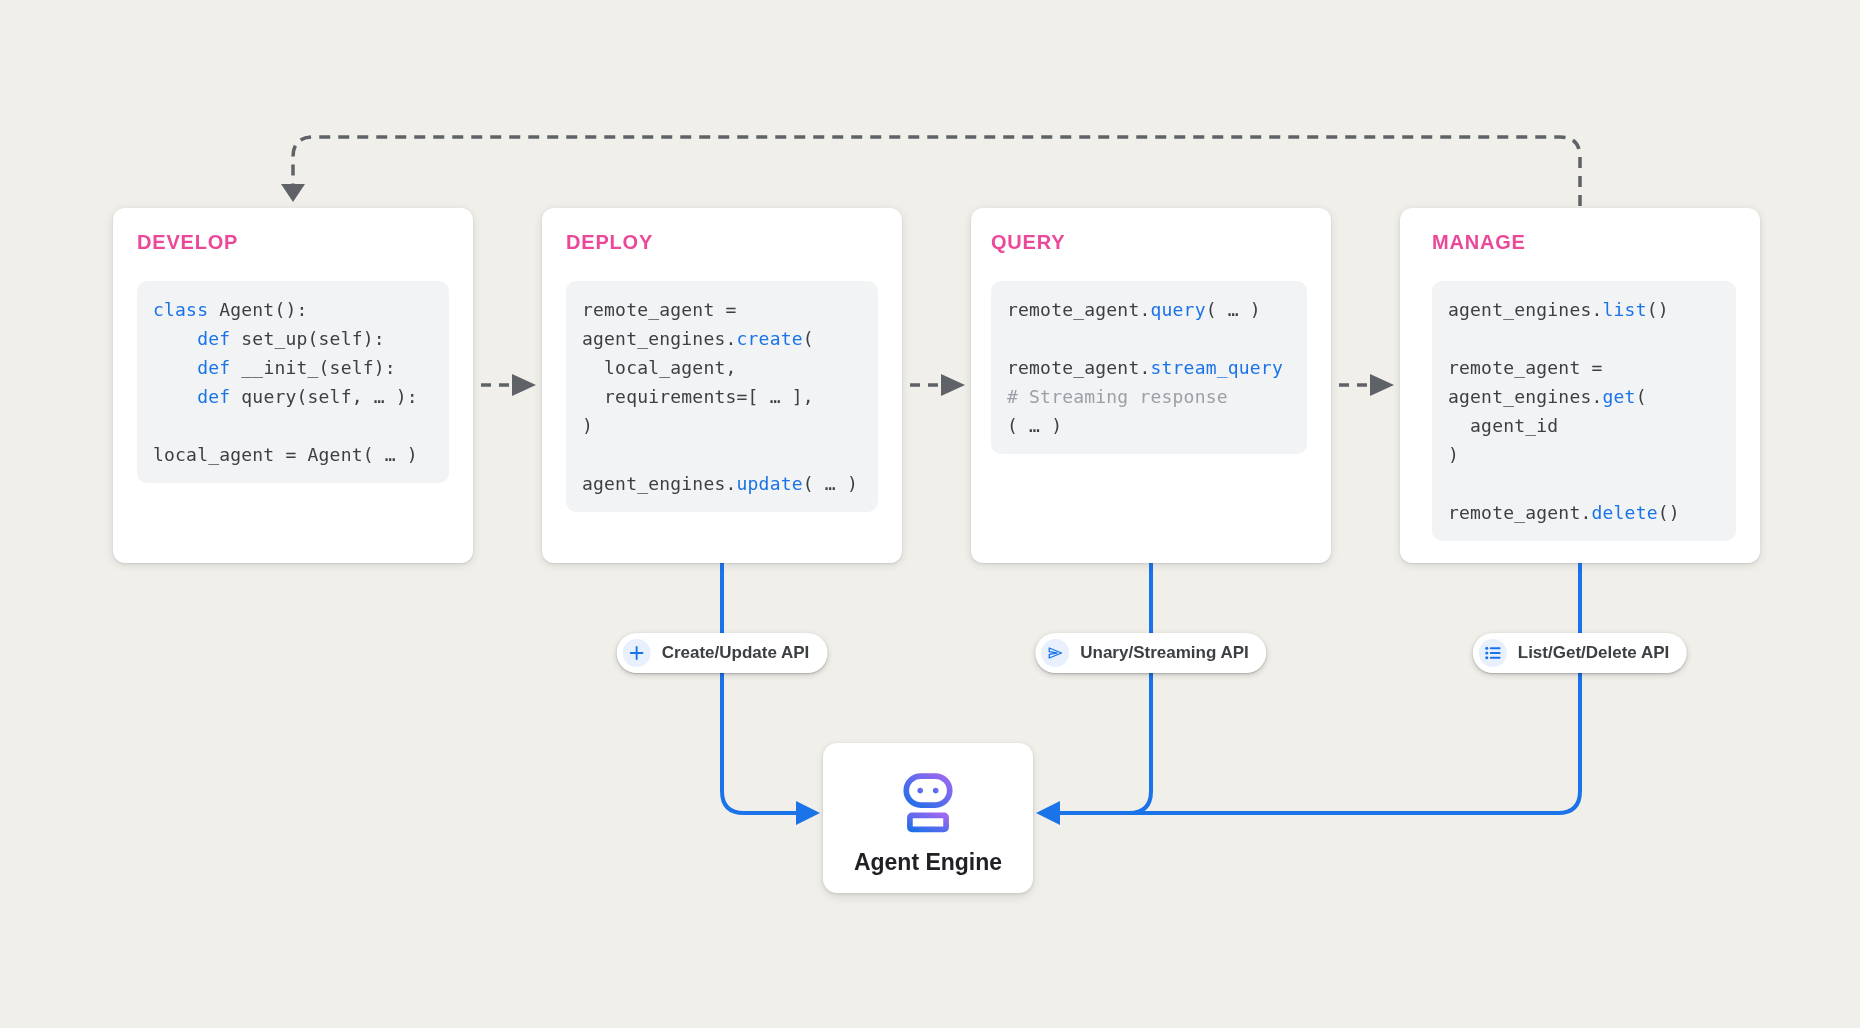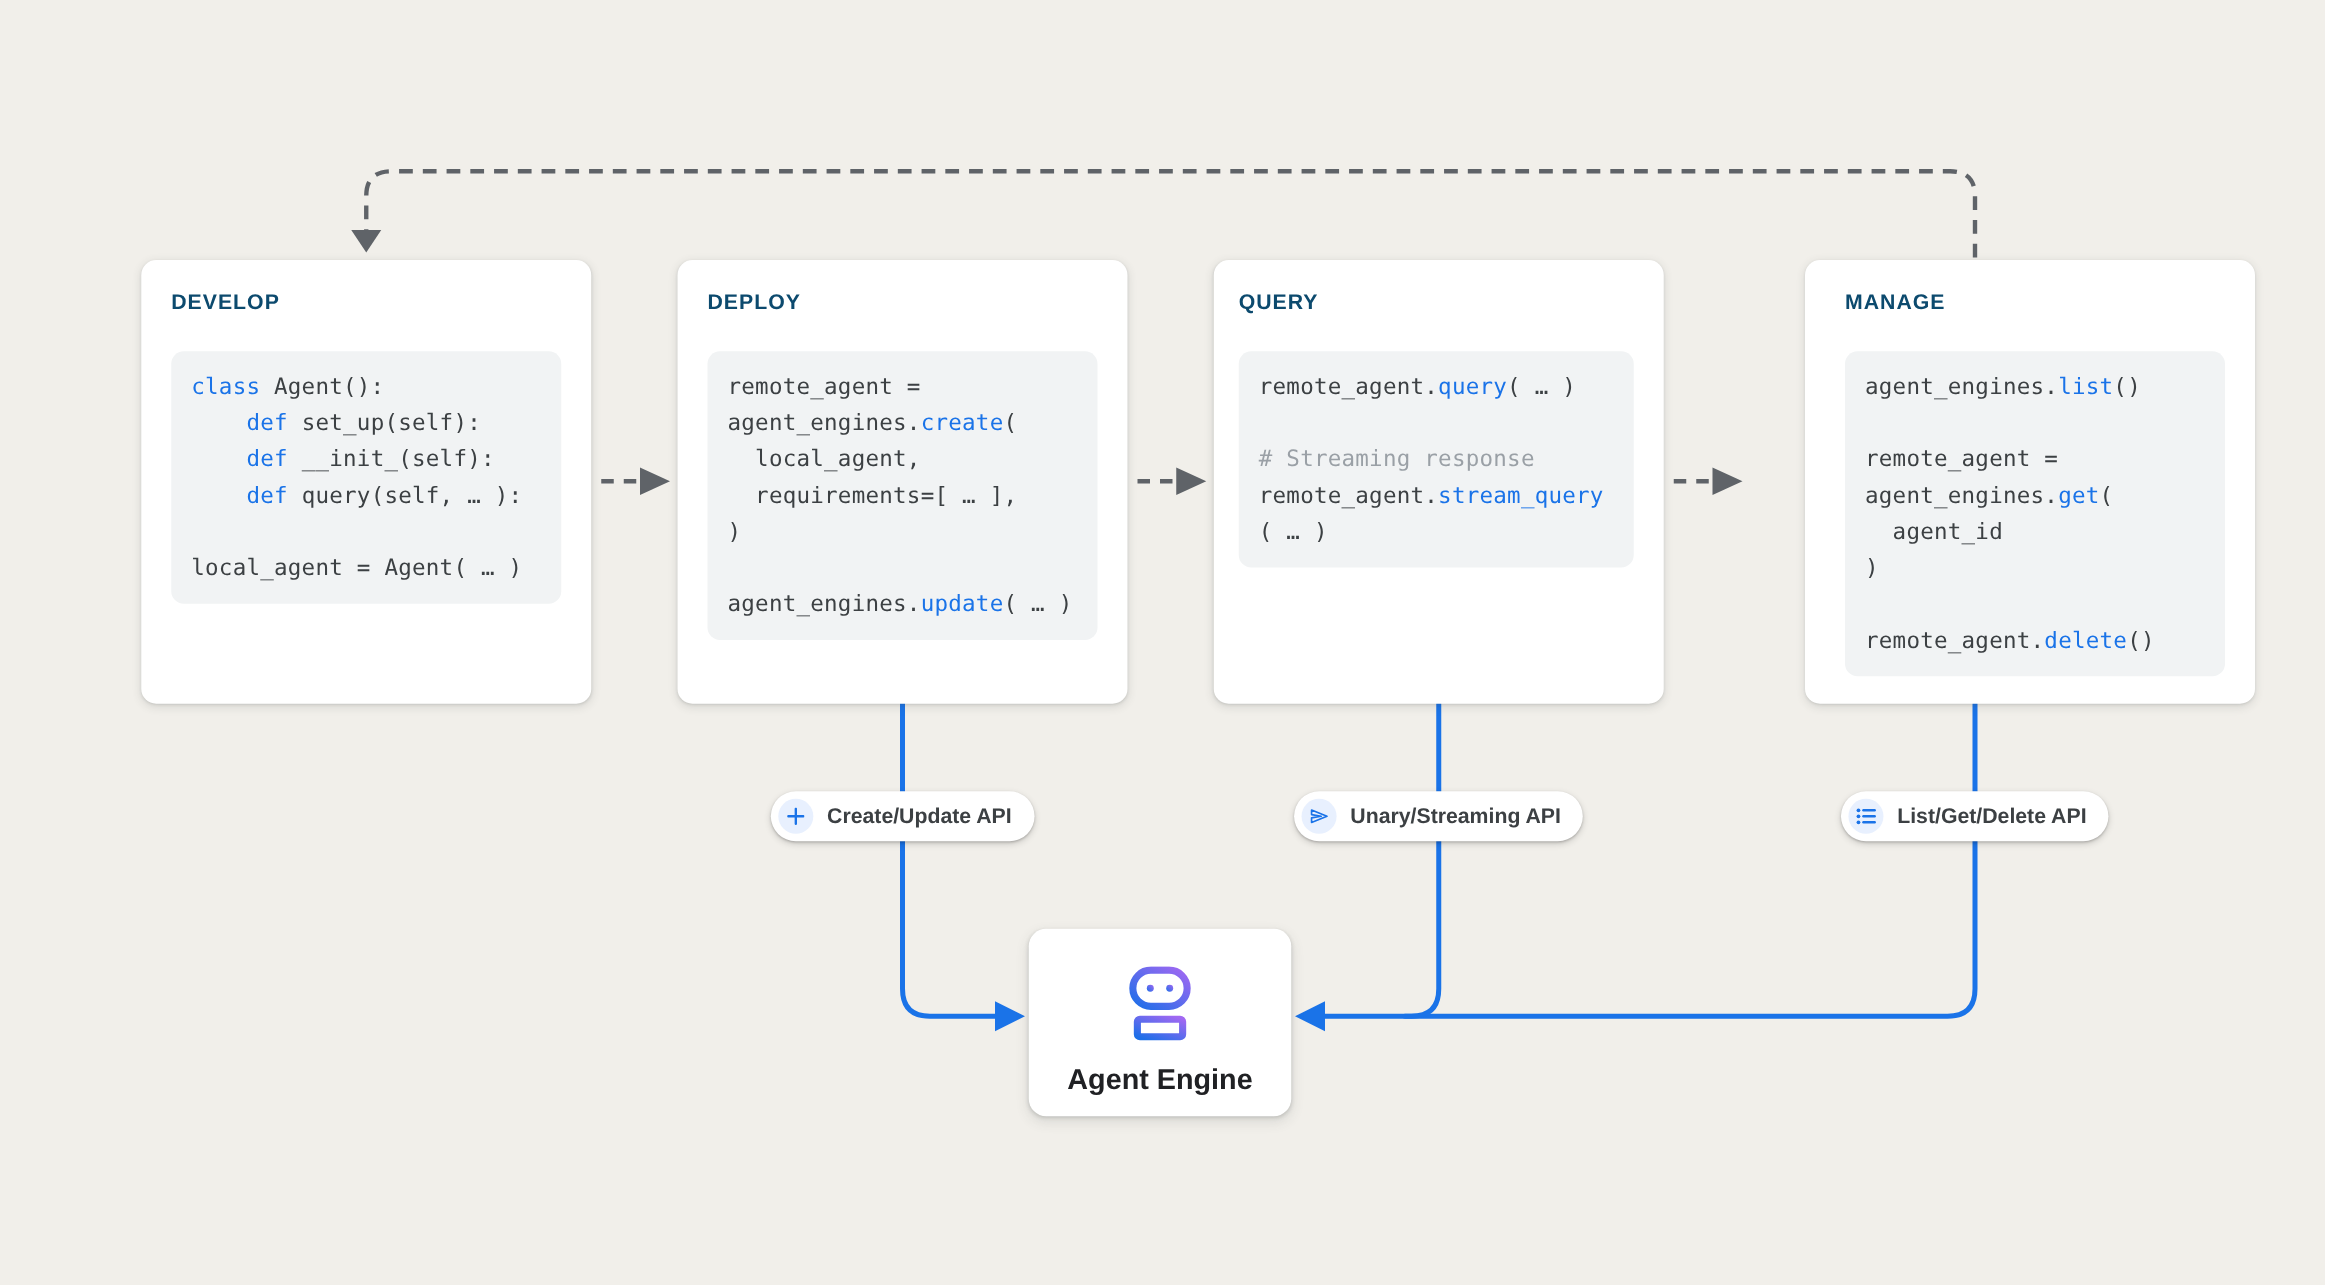--- a/index.html
+++ b/index.html
@@ -6,29 +6,29 @@
   body{font-family:"Liberation Sans",sans-serif;}
   #canvas{position:relative;width:1860px;height:1028px;background:#f1efea;overflow:hidden;}
 
   
   #connectors{position:absolute;left:0;top:0;width:1860px;height:1028px;}
 
   
   .card{position:absolute;top:208px;width:360px;height:355px;background:#ffffff;border-radius:12px;
         box-shadow:0 1px 2px rgba(60,64,67,.12), 0 2px 8px rgba(60,64,67,.14);
         padding:24px;box-sizing:border-box;}
-  .card-title{font-size:17px;line-height:20px;font-weight:700;letter-spacing:.8px;color:#0c4a6e;
+  .card-title{font-size:20px;line-height:20px;font-weight:700;letter-spacing:.8px;color:#ec4899;
               margin-bottom:29px;}
   .code{background:#f1f3f4;border-radius:10px;padding:14px 16px;
         font-family:"DejaVu Sans Mono",monospace;font-size:18px;line-height:29px;
         letter-spacing:.2px;color:#3c4043;}
   .code-line{white-space:pre;height:29px;}
   .code .k{color:#1a73e8;}
   .code .c{color:#9aa0a6;}
-  #card-develop{left:113px;} #card-deploy{left:542px;} #card-query{left:971px;padding-left:20px;} #card-manage{left:1444px;padding-left:32px;}
+  #card-develop{left:113px;} #card-deploy{left:542px;} #card-query{left:971px;padding-left:20px;} #card-manage{left:1400px;padding-left:32px;}
 
   
   .pill{position:absolute;top:633px;transform:translateX(-50%);height:40px;background:#ffffff;
         border-radius:20px;box-shadow:0 1px 2px rgba(0,0,0,.2), 0 2px 6px rgba(0,0,0,.16);
         display:flex;align-items:center;gap:11px;padding:0 18px 0 6px;box-sizing:border-box;}
   .pill-icon{width:28px;height:28px;border-radius:50%;background:#e8f0fe;display:flex;
              align-items:center;justify-content:center;flex:0 0 auto;}
   .pill-label{font-size:17px;font-weight:600;color:#3c4043;white-space:nowrap;}
   #pill-create{left:722px;} #pill-unary{left:1151px;} #pill-list{left:1580px;}
 
@@ -88,22 +88,22 @@
         <div class="code-line"><span>)</span></div>
         <div class="code-line">&nbsp;</div>
         <div class="code-line"><span>agent_engines.</span><span class="k">update</span><span>( … )</span></div>
       </div>
   </div>
   <div class="card" id="card-query">
     <div class="card-title">QUERY</div>
     <div class="code">
         <div class="code-line"><span>remote_agent.</span><span class="k">query</span><span>( … )</span></div>
         <div class="code-line">&nbsp;</div>
+        <div class="code-line"><span>remote_agent.</span><span class="k">stream_query</span></div>
         <div class="code-line"><span class="c"># Streaming response</span></div>
-        <div class="code-line"><span>remote_agent.</span><span class="k">stream_query</span></div>
         <div class="code-line"><span>( … )</span></div>
       </div>
   </div>
   <div class="card" id="card-manage">
     <div class="card-title">MANAGE</div>
     <div class="code">
         <div class="code-line"><span>agent_engines.</span><span class="k">list</span><span>()</span></div>
         <div class="code-line">&nbsp;</div>
         <div class="code-line"><span>remote_agent =</span></div>
         <div class="code-line"><span>agent_engines.</span><span class="k">get</span><span>(</span></div>

